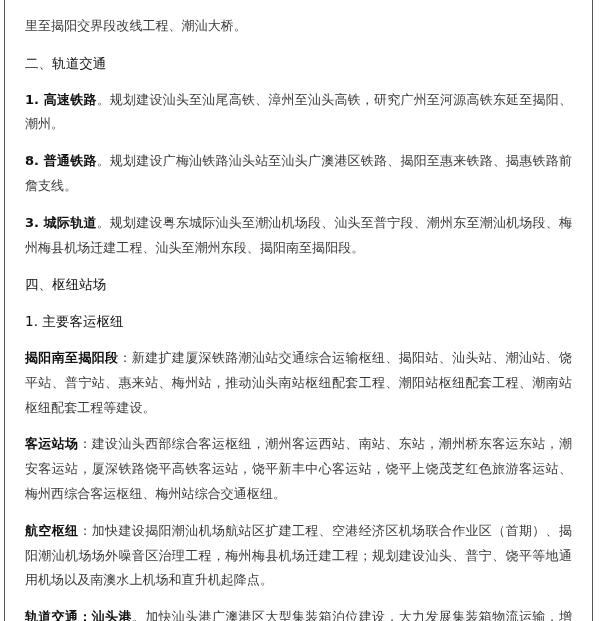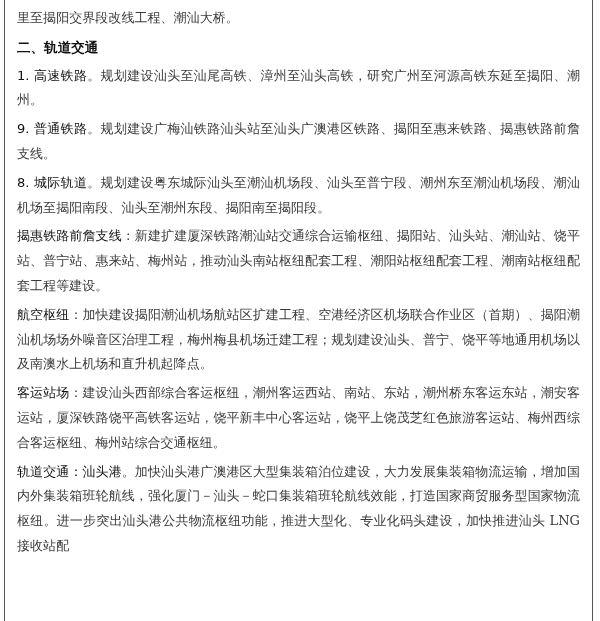--- a/index.html
+++ b/index.html
@@ -5,43 +5,45 @@
   html, body { margin: 0; padding: 0; background: #ffffff; }
   body { width: 600px; height: 621px; overflow: hidden; position: relative; }
   .page {
     position: absolute; left: 4px; top: -4px; width: 589px; height: 640px;
     border-left: 1.5px solid #555; border-right: 1.5px solid #555;
     box-sizing: border-box; padding: 6px 8px 0 8px;
     font-family: "DejaVu Serif", "Liberation Serif", serif;
     font-size: 13px; line-height: 24.8px; color: #3a3a3a;
     text-align: justify; letter-spacing: 0.05px;
   }
-  p { margin: 4px; }
-  .h { font-weight: bold; color: #111; font-family: "DejaVu Sans", "Liberation Sans", sans-serif; font-size: 13.5px; }
-  .b { font-weight: normal; color: #111; font-family: "DejaVu Sans", "Liberation Sans", sans-serif; }
+  p { margin: 12px; }
+  .h { font-weight: normal; color: #111; font-family: "DejaVu Sans", "Liberation Sans", sans-serif; font-size: 13.5px; }
+  .b { font-weight: bold; color: #111; font-family: "DejaVu Sans", "Liberation Sans", sans-serif; }
 </style>
 </head>
 <body>
 
 <div class="page">
   <p><span>里至揭阳交界段改线工程、潮汕大桥。</span></p>
 
   <p class="h">二、轨道交通</p>
 
   <p><span class="b">1. 高速铁路</span><span>。规划建设汕头至汕尾高铁、漳州至汕头高铁，研究广州至河源高铁东延至揭阳、潮州。</span></p>
 
-  <p><span class="b">9. 普通铁路</span><span>。规划建设广梅汕铁路汕头站至汕头广澳港区铁路、揭阳至惠来铁路、揭惠铁路前詹支线。</span></p>
+  <p><span class="b">8. 普通铁路</span><span>。规划建设广梅汕铁路汕头站至汕头广澳港区铁路、揭阳至惠来铁路、揭惠铁路前詹支线。</span></p>
 
-  <p><span class="b">8. 城际轨道</span><span>。规划建设粤东城际汕头至潮汕机场段、汕头至普宁段、潮州东至潮汕机场段、潮汕机场至揭阳南段、汕头至潮州东段、揭阳南至揭阳段。</span></p>
+  <p><span class="b">3. 城际轨道</span><span>。规划建设粤东城际汕头至潮汕机场段、汕头至普宁段、潮州东至潮汕机场段、梅州梅县机场迁建工程、汕头至潮州东段、揭阳南至揭阳段。</span></p>
 
 
 
+  <p class="h">四、枢纽站场</p>
 
+  <p class="h">1. 主要客运枢纽</p>
 
-  <p><span class="b">揭惠铁路前詹支线</span><span>：新建扩建厦深铁路潮汕站交通综合运输枢纽、揭阳站、汕头站、潮汕站、饶平站、普宁站、惠来站、梅州站，推动汕头南站枢纽配套工程、潮阳站枢纽配套工程、潮南站枢纽配套工程等建设。</span></p>
+  <p><span class="b">揭阳南至揭阳段</span><span>：新建扩建厦深铁路潮汕站交通综合运输枢纽、揭阳站、汕头站、潮汕站、饶平站、普宁站、惠来站、梅州站，推动汕头南站枢纽配套工程、潮阳站枢纽配套工程、潮南站枢纽配套工程等建设。</span></p>
+
+  <p><span class="b">客运站场</span><span>：建设汕头西部综合客运枢纽，潮州客运西站、南站、东站，潮州桥东客运东站，潮安客运站，厦深铁路饶平高铁客运站，饶平新丰中心客运站，饶平上饶茂芝红色旅游客运站、梅州西综合客运枢纽、梅州站综合交通枢纽。</span></p>
 
   <p><span class="b">航空枢纽</span><span>：加快建设揭阳潮汕机场航站区扩建工程、空港经济区机场联合作业区（首期）、揭阳潮汕机场场外噪音区治理工程，梅州梅县机场迁建工程；规划建设汕头、普宁、饶平等地通用机场以及南澳水上机场和直升机起降点。</span></p>
-
-  <p><span class="b">客运站场</span><span>：建设汕头西部综合客运枢纽，潮州客运西站、南站、东站，潮州桥东客运东站，潮安客运站，厦深铁路饶平高铁客运站，饶平新丰中心客运站，饶平上饶茂芝红色旅游客运站、梅州西综合客运枢纽、梅州站综合交通枢纽。</span></p>
 
 
   <p><span class="b">轨道交通：汕头港</span><span>。加快汕头港广澳港区大型集装箱泊位建设，大力发展集装箱物流运输，增加国内外集装箱班轮航线，强化厦门－汕头－蛇口集装箱班轮航线效能，打造国家商贸服务型国家物流枢纽。进一步突出汕头港公共物流枢纽功能，推进大型化、专业化码头建设，加快推进汕头 LNG 接收站配</span></p>
 </div>
 
 </body></html>

